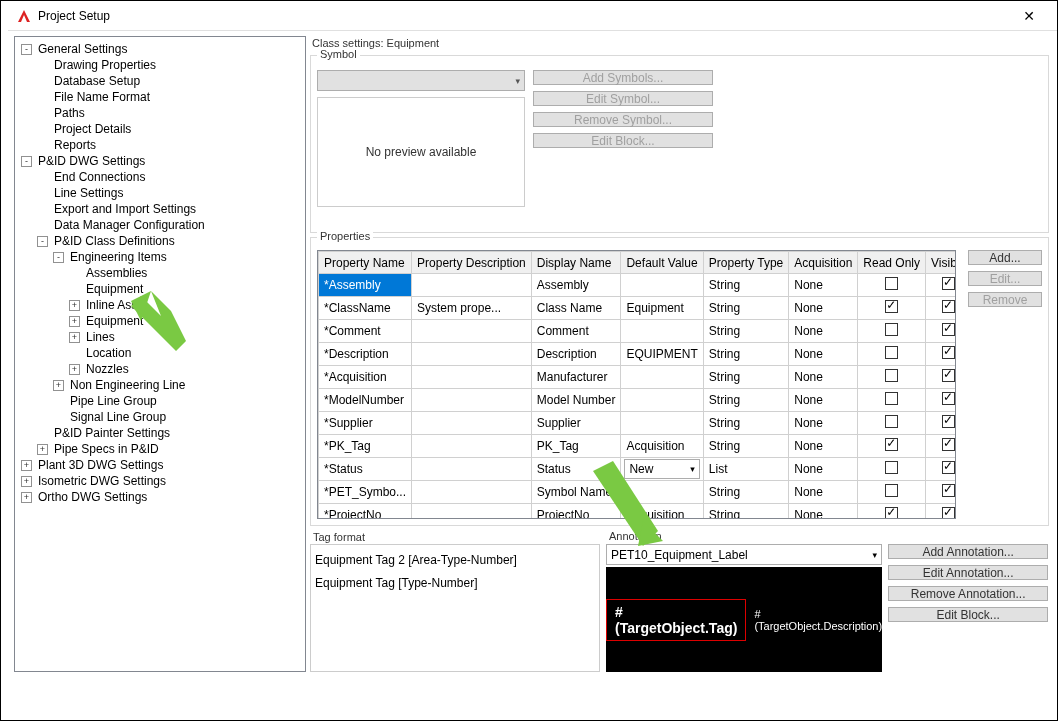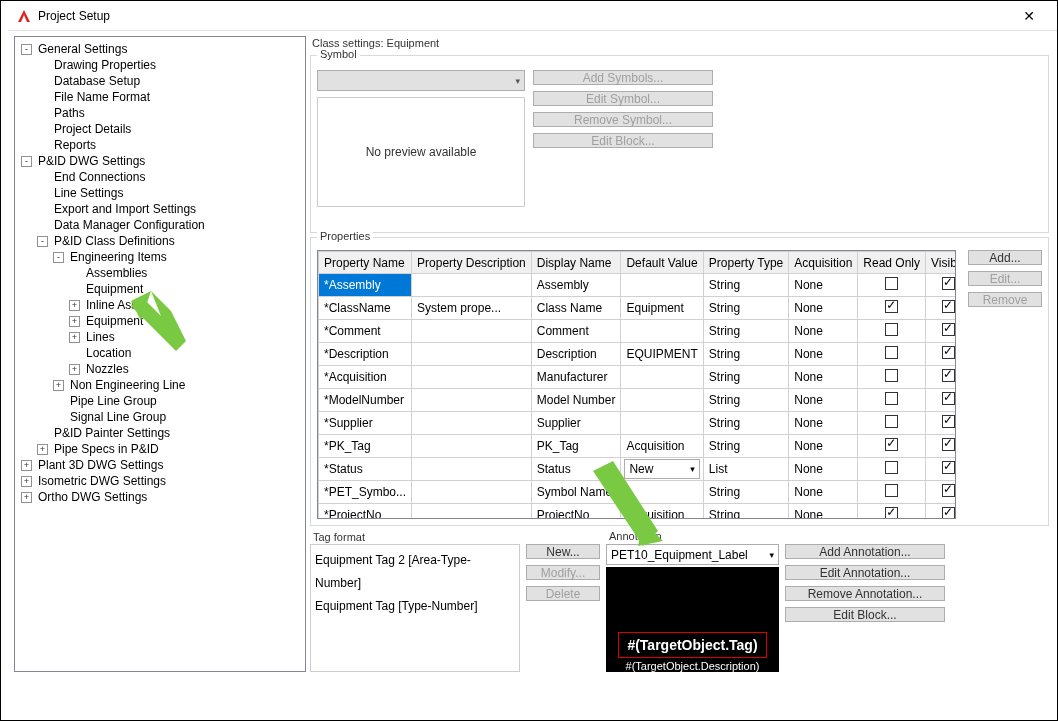--- a/index.html
+++ b/index.html
@@ -38,21 +38,21 @@
 .sel-row td:first-child { background: #0078d7; color: #fff; }
 .chk { display: inline-block; width: 13px; height: 13px; border: 1px solid #333; position: relative; margin: 0 auto; }
 .chk.on::after { content: "✓"; position: absolute; top: -3px; left: 0; font-size: 12px; }
 .center { text-align: center !important; }
 .side-btns { width: 74px; display: flex; flex-direction: column; gap: 6px; }
 .lower { display: flex; gap: 6px; }
 .tagfmt { flex: 0 0 206px; border: 1px solid #ccc; height: 128px; padding: 4px; font-size: 12px; line-height: 23px; }
 .tag-btns { width: 74px; display: flex; flex-direction: column; gap: 6px; align-items: stretch; }
 .anno-col { flex: 0 0 173px; display: flex; flex-direction: column; gap: 2px; }
 .anno-select { height: 21px; border: 1px solid #adadad; background: #fff; display: flex; align-items: center; padding: 0 4px; justify-content: space-between; }
-.anno-preview { flex:1; background: #000; color: #fff; display: flex; flex-direction: column; align-items: center; justify-content: flex-end; gap: 2px; }
+.anno-preview { flex:1; background: #000; color: #fff; display: flex; flex-direction: row; align-items: center; justify-content: center; gap: 8px; }
 .anno-preview .box { border: 1px solid #d00; padding: 4px 8px; font-size: 14px; font-weight: bold; }
 .anno-preview .sub { font-size: 11px; }
 .anno-btns { width: 160px; display: flex; flex-direction: column; gap: 6px; }
 .footer { position: absolute; bottom: 0; left: 0; right: 0; height: 44px; display: flex; align-items: center; justify-content: flex-end; gap: 8px; padding: 0 12px; border-top: 1px solid #eee; }
 .footer .btn { width: 72px; }
 .footer .btn.primary { border: 1px solid #0078d7; box-shadow: inset 0 0 0 1px #0078d7; }
 .status-cell { display: flex; align-items: center; justify-content: space-between; background: #fff; border: 1px solid #adadad; margin: -2px; padding: 0 4px; height: 20px; }
 .arrow { position: absolute; pointer-events:none; }
 </style>
 </head>
@@ -360,25 +360,20 @@
 
       <div class="lower">
         <div style="flex:0 0 290px;display:flex;gap:6px">
           <div style="flex:1;position:relative">
             <span class="group-title" style="position:static">Tag format</span>
             <div class="tagfmt">
               <div>Equipment Tag 2 [Area-Type-Number]</div>
               <div>Equipment Tag [Type-Number]</div>
             </div>
           </div>
-          <div class="tag-btns" style="margin-top:14px">
-            <div class="btn">New...</div>
-            <div class="btn disabled">Modify...</div>
-            <div class="btn disabled">Delete</div>
-          </div>
         </div>
         <div style="flex:1;display:flex;gap:6px">
           <div class="anno-col">
             <span class="group-title" style="position:static">Annotation</span>
             <div class="anno-select">
               <span>PET10_Equipment_Label</span>
               <span style="font-size:9px">▾</span>
             </div>
             <div class="anno-preview">
               <div class="box">#(TargetObject.Tag)</div>

